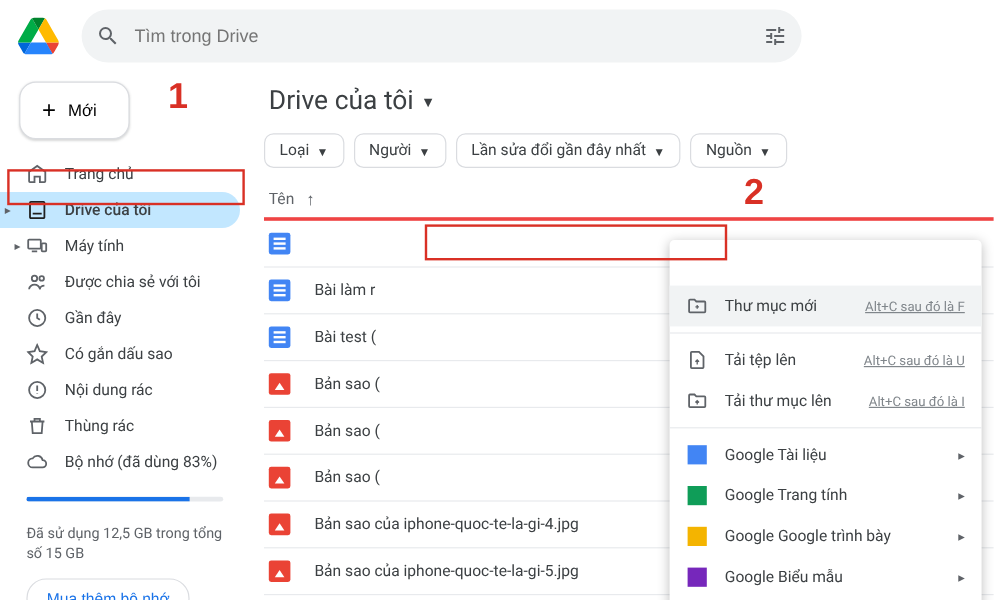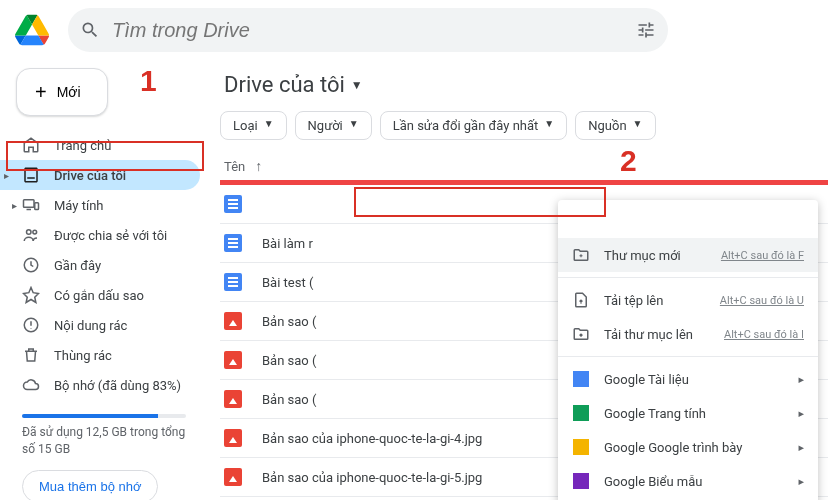--- a/index.html
+++ b/index.html
@@ -1,41 +1,41 @@
 <!DOCTYPE html>
 <html><head>
 <meta charset="utf-8">
 <style>
 * { box-sizing: border-box; margin: 0; padding: 0; }
 body { font-family: "Google Sans", Roboto, Arial, sans-serif; font-size: 13px; color: #3c4043; background: #fff; width: 840px; height: 500px; overflow: hidden; position: relative; }
 .app { display: flex; flex-direction: column; height: 100%; }
 .topbar { display: flex; align-items: center; padding: 8px 12px; gap: 16px; }
 .logo { width: 40px; height: 40px; display:flex; align-items:center; justify-content:center; }
 .searchbar { flex:1; background:#f1f3f4; border-radius: 24px; height:44px; display:flex; align-items:center; padding:0 12px; gap:12px; max-width: 600px;}
-.searchbar input { border:none; background:transparent; outline:none; font-size:20px; flex:1; color:#5f6368;font-style:italic;}
+.searchbar input { border:none; background:transparent; outline:none; font-size:15px; flex:1; color:#5f6368;}
 .searchbar .tune { margin-left:auto; }
 .body { display:flex; flex:1; overflow:hidden; }
 .sidebar { width: 208px; padding: 4px 8px 8px 8px; display:flex; flex-direction:column; }
 .new-btn { display:flex; align-items:center; gap:10px; background:#fff; border:1px solid #dadce0; border-radius: 14px; padding: 12px 18px; font-size:14px; width: 92px; height:48px; box-shadow: 0 1px 2px rgba(60,64,67,.2); cursor:pointer; margin: 4px 0 14px 8px;}
 .nav-item { display:flex; align-items:center; gap:14px; padding: 6px 14px; border-radius: 20px; cursor:pointer; font-size:13px; color:#3c4043; position:relative; min-height:30px;}
 .nav-item.active { background:#c2e7ff; font-weight:500; border-radius:0 16px 16px 0; margin-left:-8px; padding-left:22px;}
 .nav-item .chev { position:absolute; left:4px; font-size:10px; color:#5f6368;}
 .nav-sep { height:12px; }
 .storage { margin-top:8px; padding: 0 14px; }
 .storage-bar { height:4px; background:#e8eaed; border-radius:2px; margin-top:6px; overflow:hidden;}
 .storage-fill { height:100%; background:#1a73e8; width:83%; }
-.storage-text { font-size:12px; color:#5f6368; margin-top:6px; line-height:1.4;}
+.storage-text { font-size:12px; color:#5f6368; margin-top:18px; line-height:1.4;}
 .buy-btn { margin-top:12px; border:1px solid #dadce0; border-radius:18px; padding:8px 16px; color:#1a73e8; font-size:13px; background:#fff; cursor:pointer; display:inline-block;}
 .main { flex:1; padding: 4px 12px; overflow:hidden; position:relative;}
 .title { font-size:22px; display:flex; align-items:center; gap:6px; padding: 8px 4px 14px;}
 .title .drop { font-size:12px; }
 .filters { display:flex; gap:8px; margin-bottom: 12px;}
-.chip { border:1px solid #dadce0; border-radius:8px; padding:6px 12px; font-size:13px; display:flex; align-items:flex-start; gap:6px; cursor:pointer;}
+.chip { border:1px solid #dadce0; border-radius:8px; padding:6px 12px; font-size:13px; display:flex; align-items:flex-end; gap:6px; cursor:pointer;}
 .chip .drop { font-size:10px;}
-.list-header { display:flex; align-items:center; gap:10px; padding: 6px 4px; font-size:13px; color:#5f6368; border-bottom:5px solid #ef4444;}
+.list-header { display:flex; align-items:center; gap:10px; padding: 6px 4px; font-size:13px; color:#5f6368; border-bottom:3px solid #ef4444;}
 .list-header .arrow { font-size:14px;}
 .row { display:flex; align-items:center; gap:20px; padding: 10px 4px; border-bottom:1px solid #e8eaed; font-size:13px;}
 .row .ficon { width:18px; height:18px; flex-shrink:0; display:flex; align-items:center; justify-content:center; border-radius:2px;}
 .ficon.doc { background:#4285f4; }
 .ficon.img { background:#ea4335; }
 .ficon.doc::after { content:""; width:10px; height:2px; background:#fff; box-shadow: 0 -4px 0 #fff, 0 4px 0 #fff;}
 .ficon.img::after { content:""; width:0; height:0; border-left:4px solid transparent; border-right:4px solid transparent; border-bottom:6px solid #fff; position:relative; top:2px;}
 .ctx-menu { position:absolute; top:140px; left:350px; width:260px; background:#fff; border-radius:4px; box-shadow: 0 2px 10px rgba(0,0,0,.25); padding:6px 0; z-index:10; font-size:13px;}
 .ctx-item { display:flex; align-items:center; padding: 8px 14px; gap:14px; cursor:pointer; position:relative;}
 .ctx-item:hover, .ctx-item.hover { background:#f1f3f4;margin-top:32px;}

